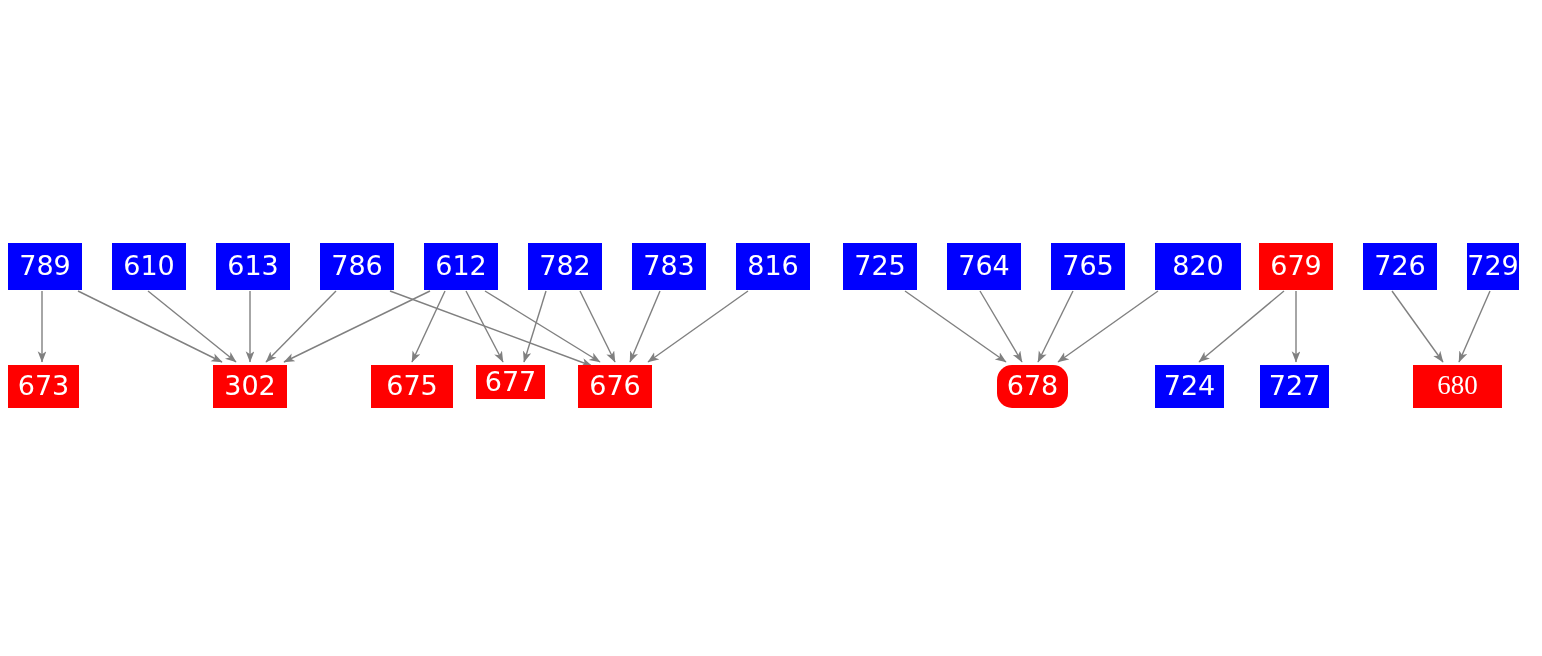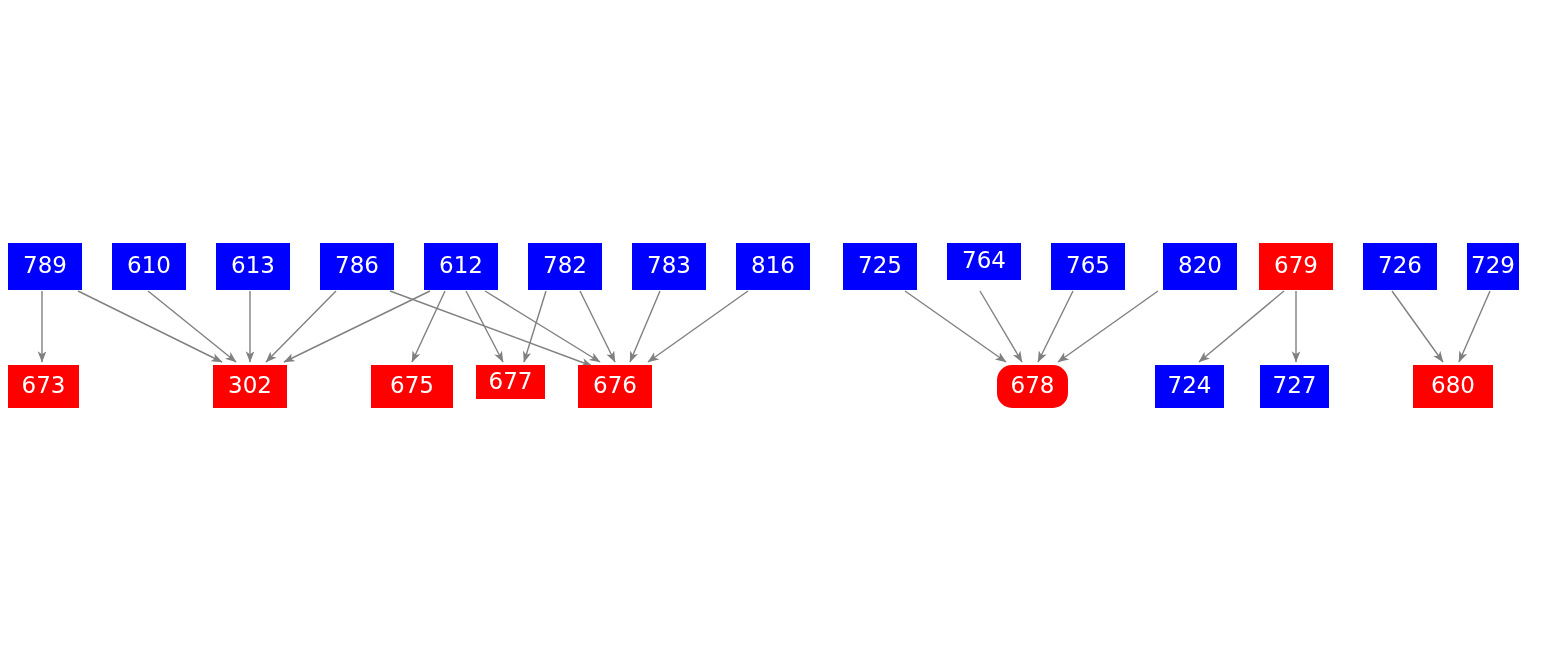--- a/index.html
+++ b/index.html
@@ -26,21 +26,21 @@
     height: 656px;
     pointer-events: none;
   }
   .graph-node {
     position: absolute;
     box-sizing: border-box;
     display: flex;
     align-items: center;
     justify-content: center;
     color: #ffffff;
-    font-size: 23px;
+    font-size: 27px;
     line-height: 1;
     letter-spacing: 0px;
     font-family: "DejaVu Sans", sans-serif;
     user-select: none;
     white-space: nowrap;
   }
   .graph-node.node-blue {
     background: #0000ff;
   }
   .graph-node.node-red {
@@ -109,27 +109,27 @@
       </div>
       <div class="graph-node node-blue" style="left: 632px; top: 243px; width: 74px; height: 47px;">
         <span class="node-label">783</span>
       </div>
       <div class="graph-node node-blue" style="left: 736px; top: 243px; width: 74px; height: 47px;">
         <span class="node-label">816</span>
       </div>
       <div class="graph-node node-blue" style="left: 843px; top: 243px; width: 74px; height: 47px;">
         <span class="node-label">725</span>
       </div>
-      <div class="graph-node node-blue" style="left: 947px; top: 243px; width: 74px; height: 37px;">
+      <div class="graph-node node-blue" style="left: 947px; top: 243px; width: 74px; height: 47px;">
         <span class="node-label">764</span>
       </div>
       <div class="graph-node node-blue" style="left: 1051px; top: 243px; width: 74px; height: 47px;">
         <span class="node-label">765</span>
       </div>
-      <div class="graph-node node-blue" style="left: 1155px; top: 243px; width: 74px; height: 47px; margin-left: 8px;">
+      <div class="graph-node node-blue" style="left: 1155px; top: 243px; width: 86px; height: 47px;">
         <span class="node-label">820</span>
       </div>
       <div class="graph-node node-red" style="left: 1259px; top: 243px; width: 74px; height: 47px;">
         <span class="node-label">679</span>
       </div>
       <div class="graph-node node-blue" style="left: 1363px; top: 243px; width: 74px; height: 47px;">
         <span class="node-label">726</span>
       </div>
       <div class="graph-node node-blue" style="left: 1467px; top: 243px; width: 52px; height: 47px;">
         <span class="node-label">729</span>
@@ -151,18 +151,18 @@
       </div>
       <div class="graph-node node-red" style="left: 997px; top: 365px; width: 71px; height: 43px; border-radius: 15px;">
         <span class="node-label">678</span>
       </div>
       <div class="graph-node node-blue" style="left: 1155px; top: 365px; width: 69px; height: 43px;">
         <span class="node-label">724</span>
       </div>
       <div class="graph-node node-blue" style="left: 1260px; top: 365px; width: 69px; height: 43px;">
         <span class="node-label">727</span>
       </div>
-      <div class="graph-node node-red" style="left: 1413px; top: 365px; width: 80px; height: 43px;">
+      <div class="graph-node node-red" style="left: 1413px; top: 365px; width: 89px; height: 43px; font-family: Liberation Serif, serif;">
         <span class="node-label">680</span>
       </div>
     </div>
 
 </div>
 
 </body></html>

